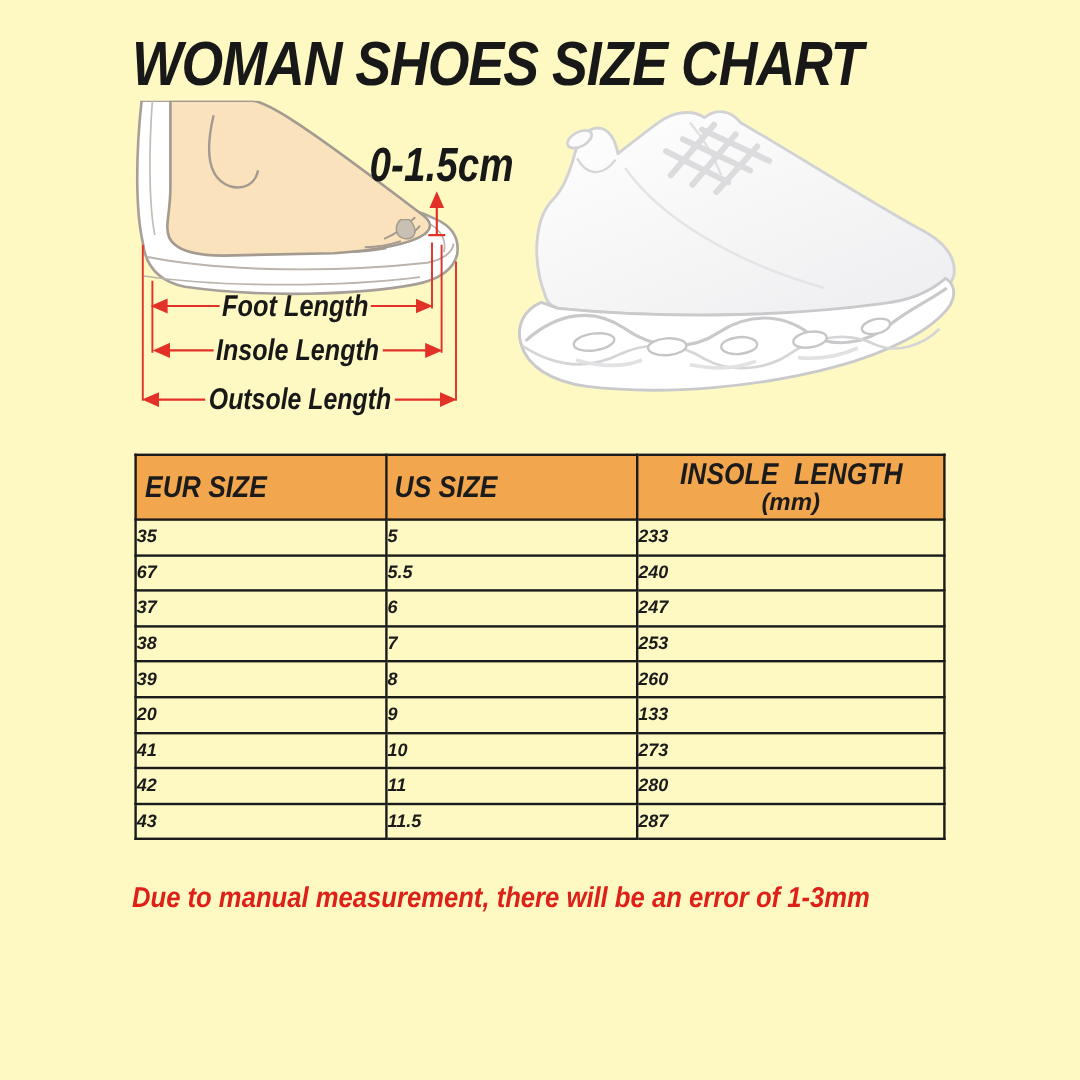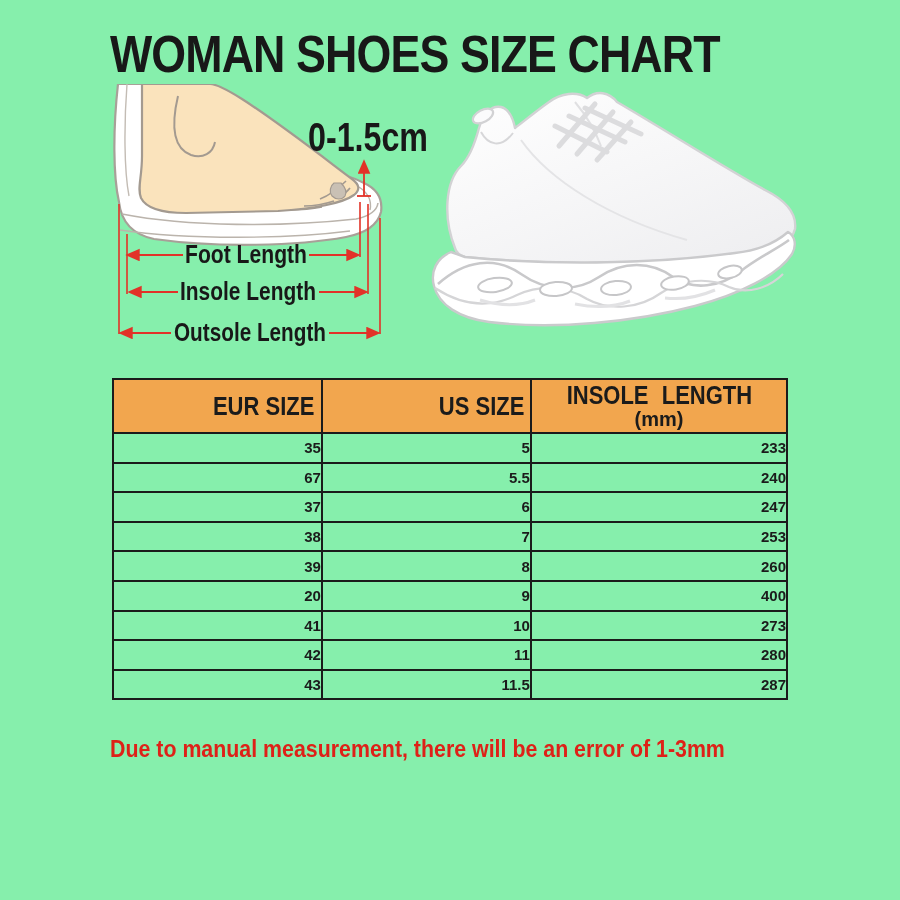--- a/index.html
+++ b/index.html
@@ -1,27 +1,27 @@
 <!DOCTYPE html>
 <html><head>
 <meta charset="utf-8">
 <style>
   html,body{margin:0;padding:0;background:#fff;}
-  #canvas{position:relative;width:900px;height:900px;background:#86efac;overflow:hidden;
-          font-family:"Liberation Sans", sans-serif;}
+  #canvas{position:relative;width:900px;height:900px;background:#fef9c3;overflow:hidden;
+          font-family:"Liberation Sans", sans-serif;font-style:italic;}
   
   .title{position:absolute;left:110px;top:24px;font-size:52px;font-weight:bold;color:#181818;
          letter-spacing:-1px;white-space:nowrap;transform:scaleX(.86);transform-origin:left center;}
   
   .foot-diagram{position:absolute;left:98px;top:84px;}
   .sneaker{position:absolute;left:425px;top:88px;}
   
   .size-table{position:absolute;left:112px;top:378px;width:676px;border-collapse:collapse;
               table-layout:fixed;}
-  .size-table th,.size-table td{border:2px solid #1b1b1b;text-align:right;vertical-align:middle;
+  .size-table th,.size-table td{border:2px solid #1b1b1b;text-align:left;vertical-align:middle;
               color:#1b1b1b;padding:0;}
   .size-table col.c1{width:31%;} .size-table col.c2{width:31%;} .size-table col.c3{width:38%;}
   .size-table thead th{height:52px;font-size:25px;font-weight:bold;}
   .size-table tbody td{height:27.6px;font-size:15px;font-weight:bold;}
   .cond{display:inline-block;transform:scaleX(.88);transform-origin:center;white-space:nowrap;}
   .hdr-stack{display:flex;flex-direction:column;align-items:center;line-height:1;}
   .hdr-stack .main{font-size:25px;word-spacing:8px;}
   .hdr-stack .unit{font-size:20px;font-weight:bold;margin-top:1px;}
   
   .note{position:absolute;left:110px;top:735px;font-size:24px;font-weight:bold;white-space:nowrap;
@@ -201,21 +201,21 @@
         <td>253</td>
       </tr>
       <tr>
         <td>39</td>
         <td>8</td>
         <td>260</td>
       </tr>
       <tr>
         <td>20</td>
         <td>9</td>
-        <td>400</td>
+        <td>133</td>
       </tr>
       <tr>
         <td>41</td>
         <td>10</td>
         <td>273</td>
       </tr>
       <tr>
         <td>42</td>
         <td>11</td>
         <td>280</td>

